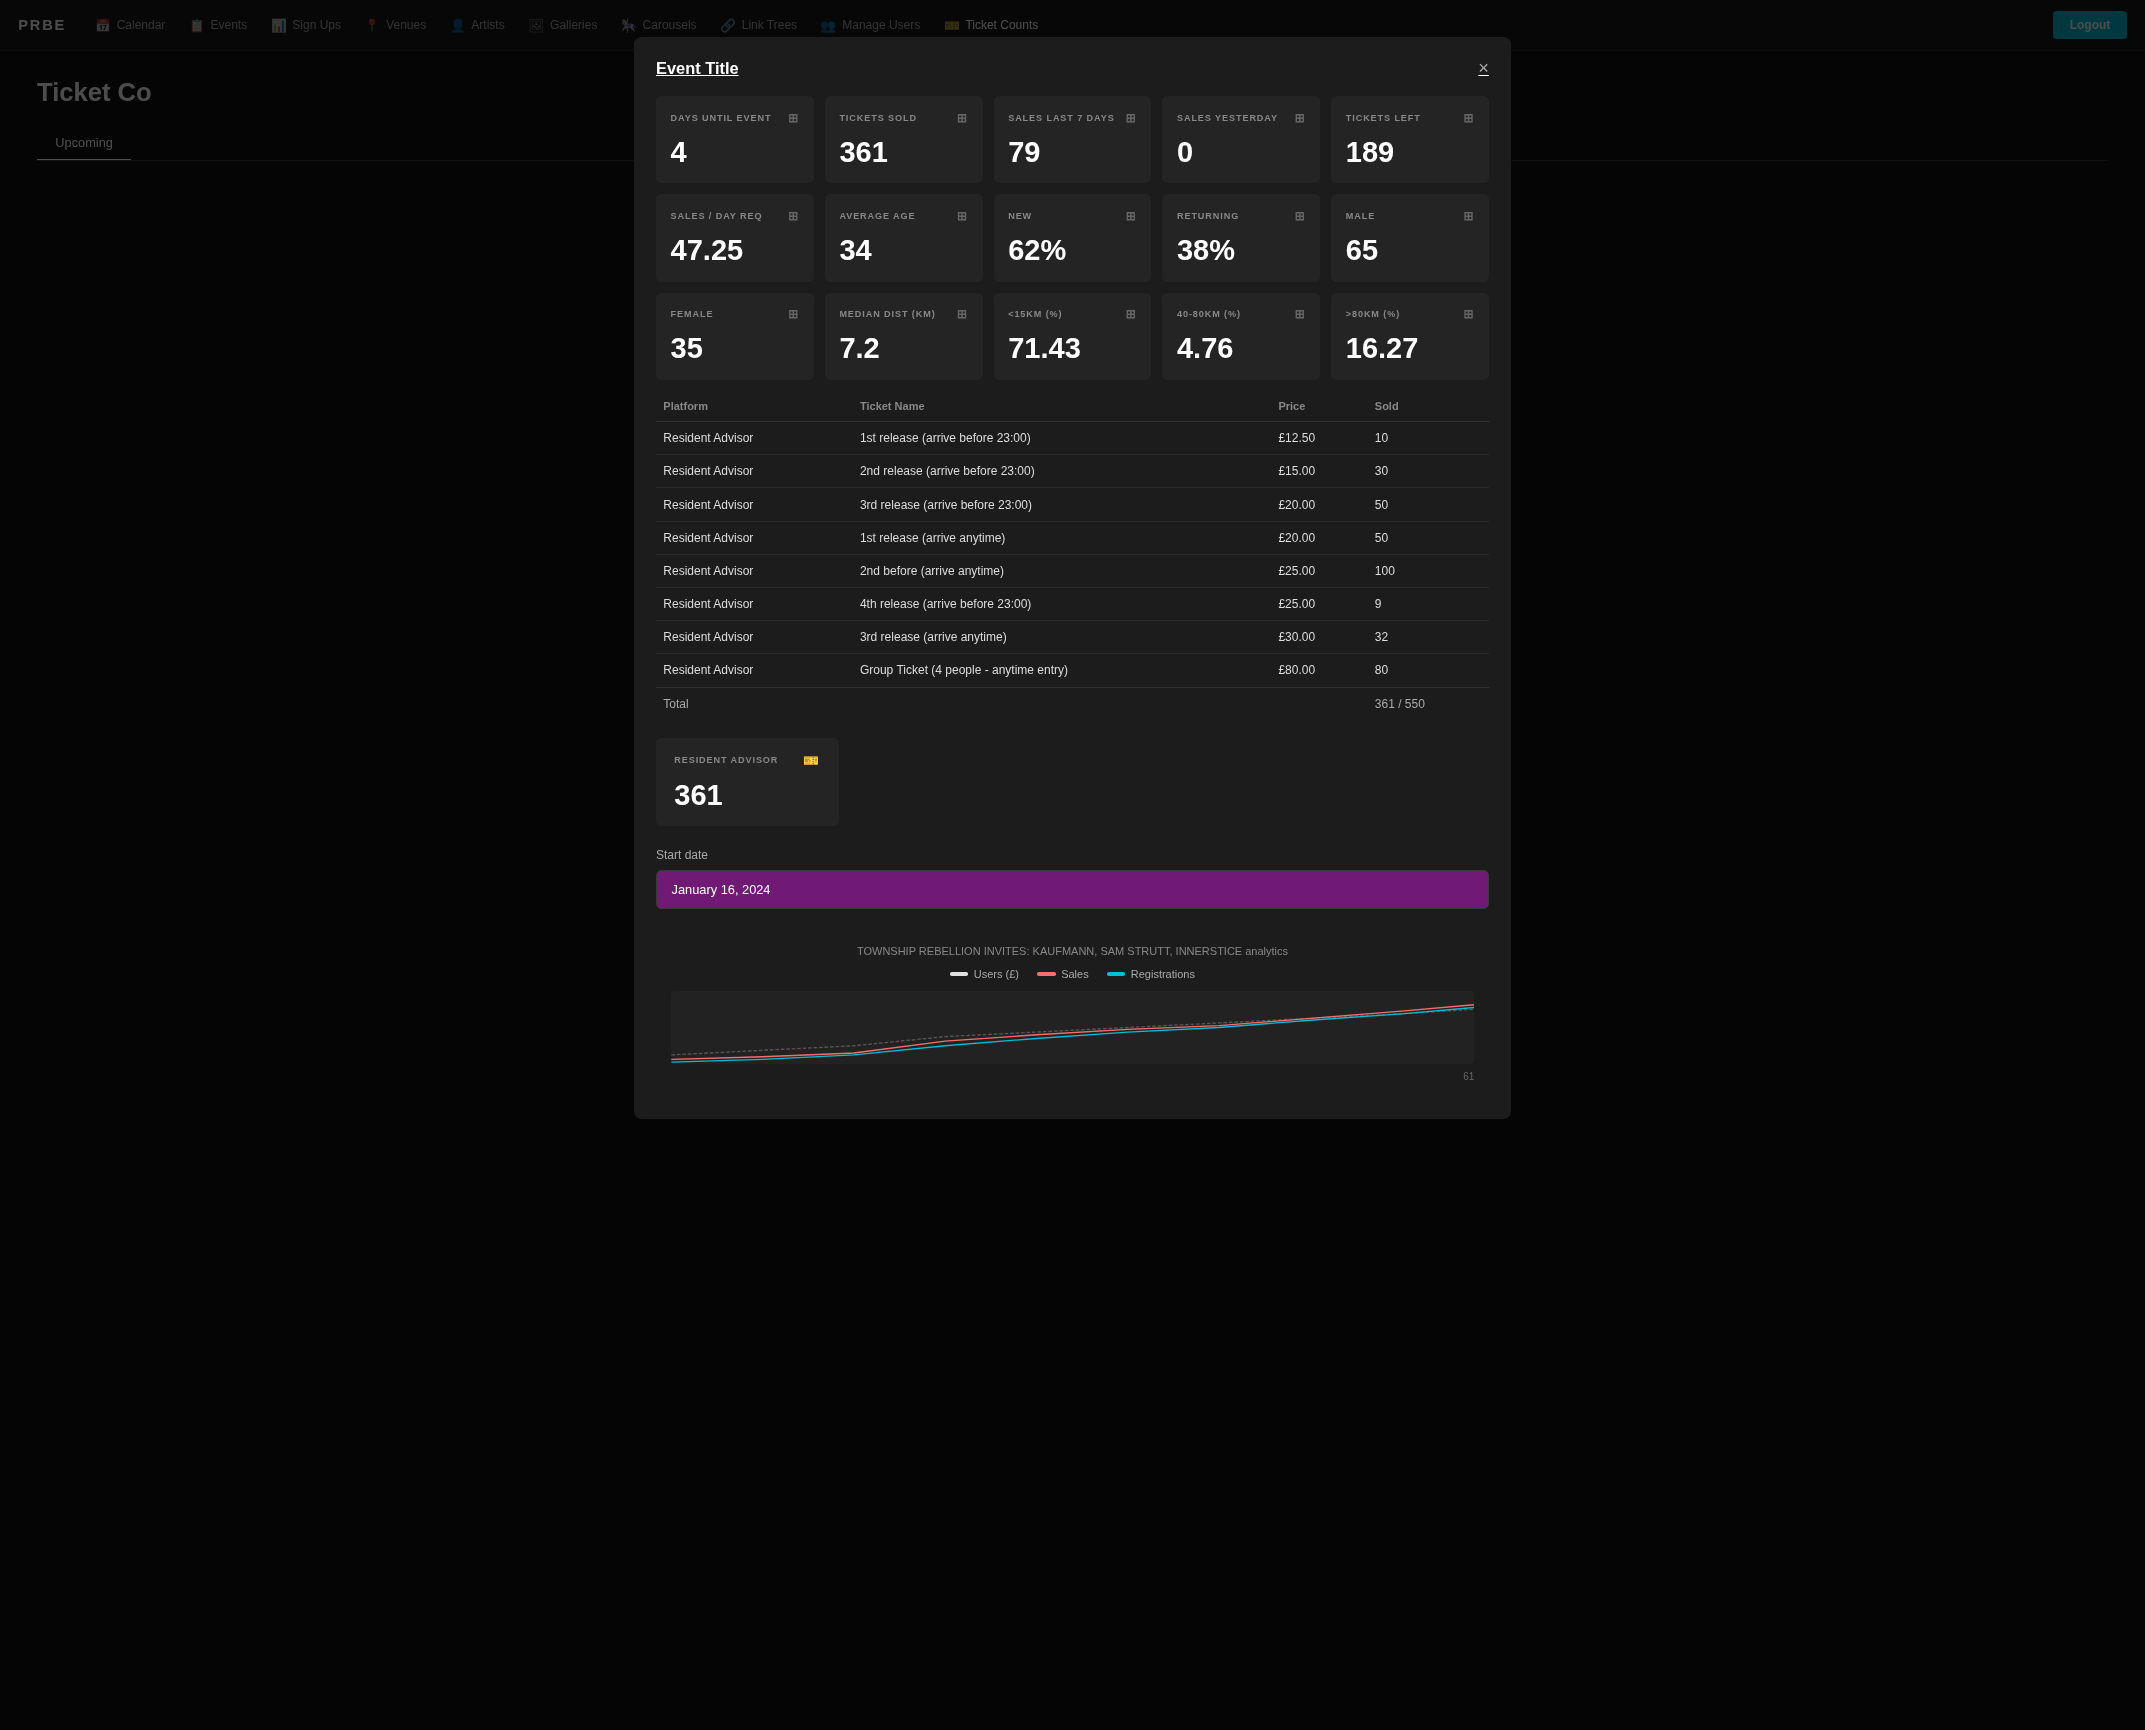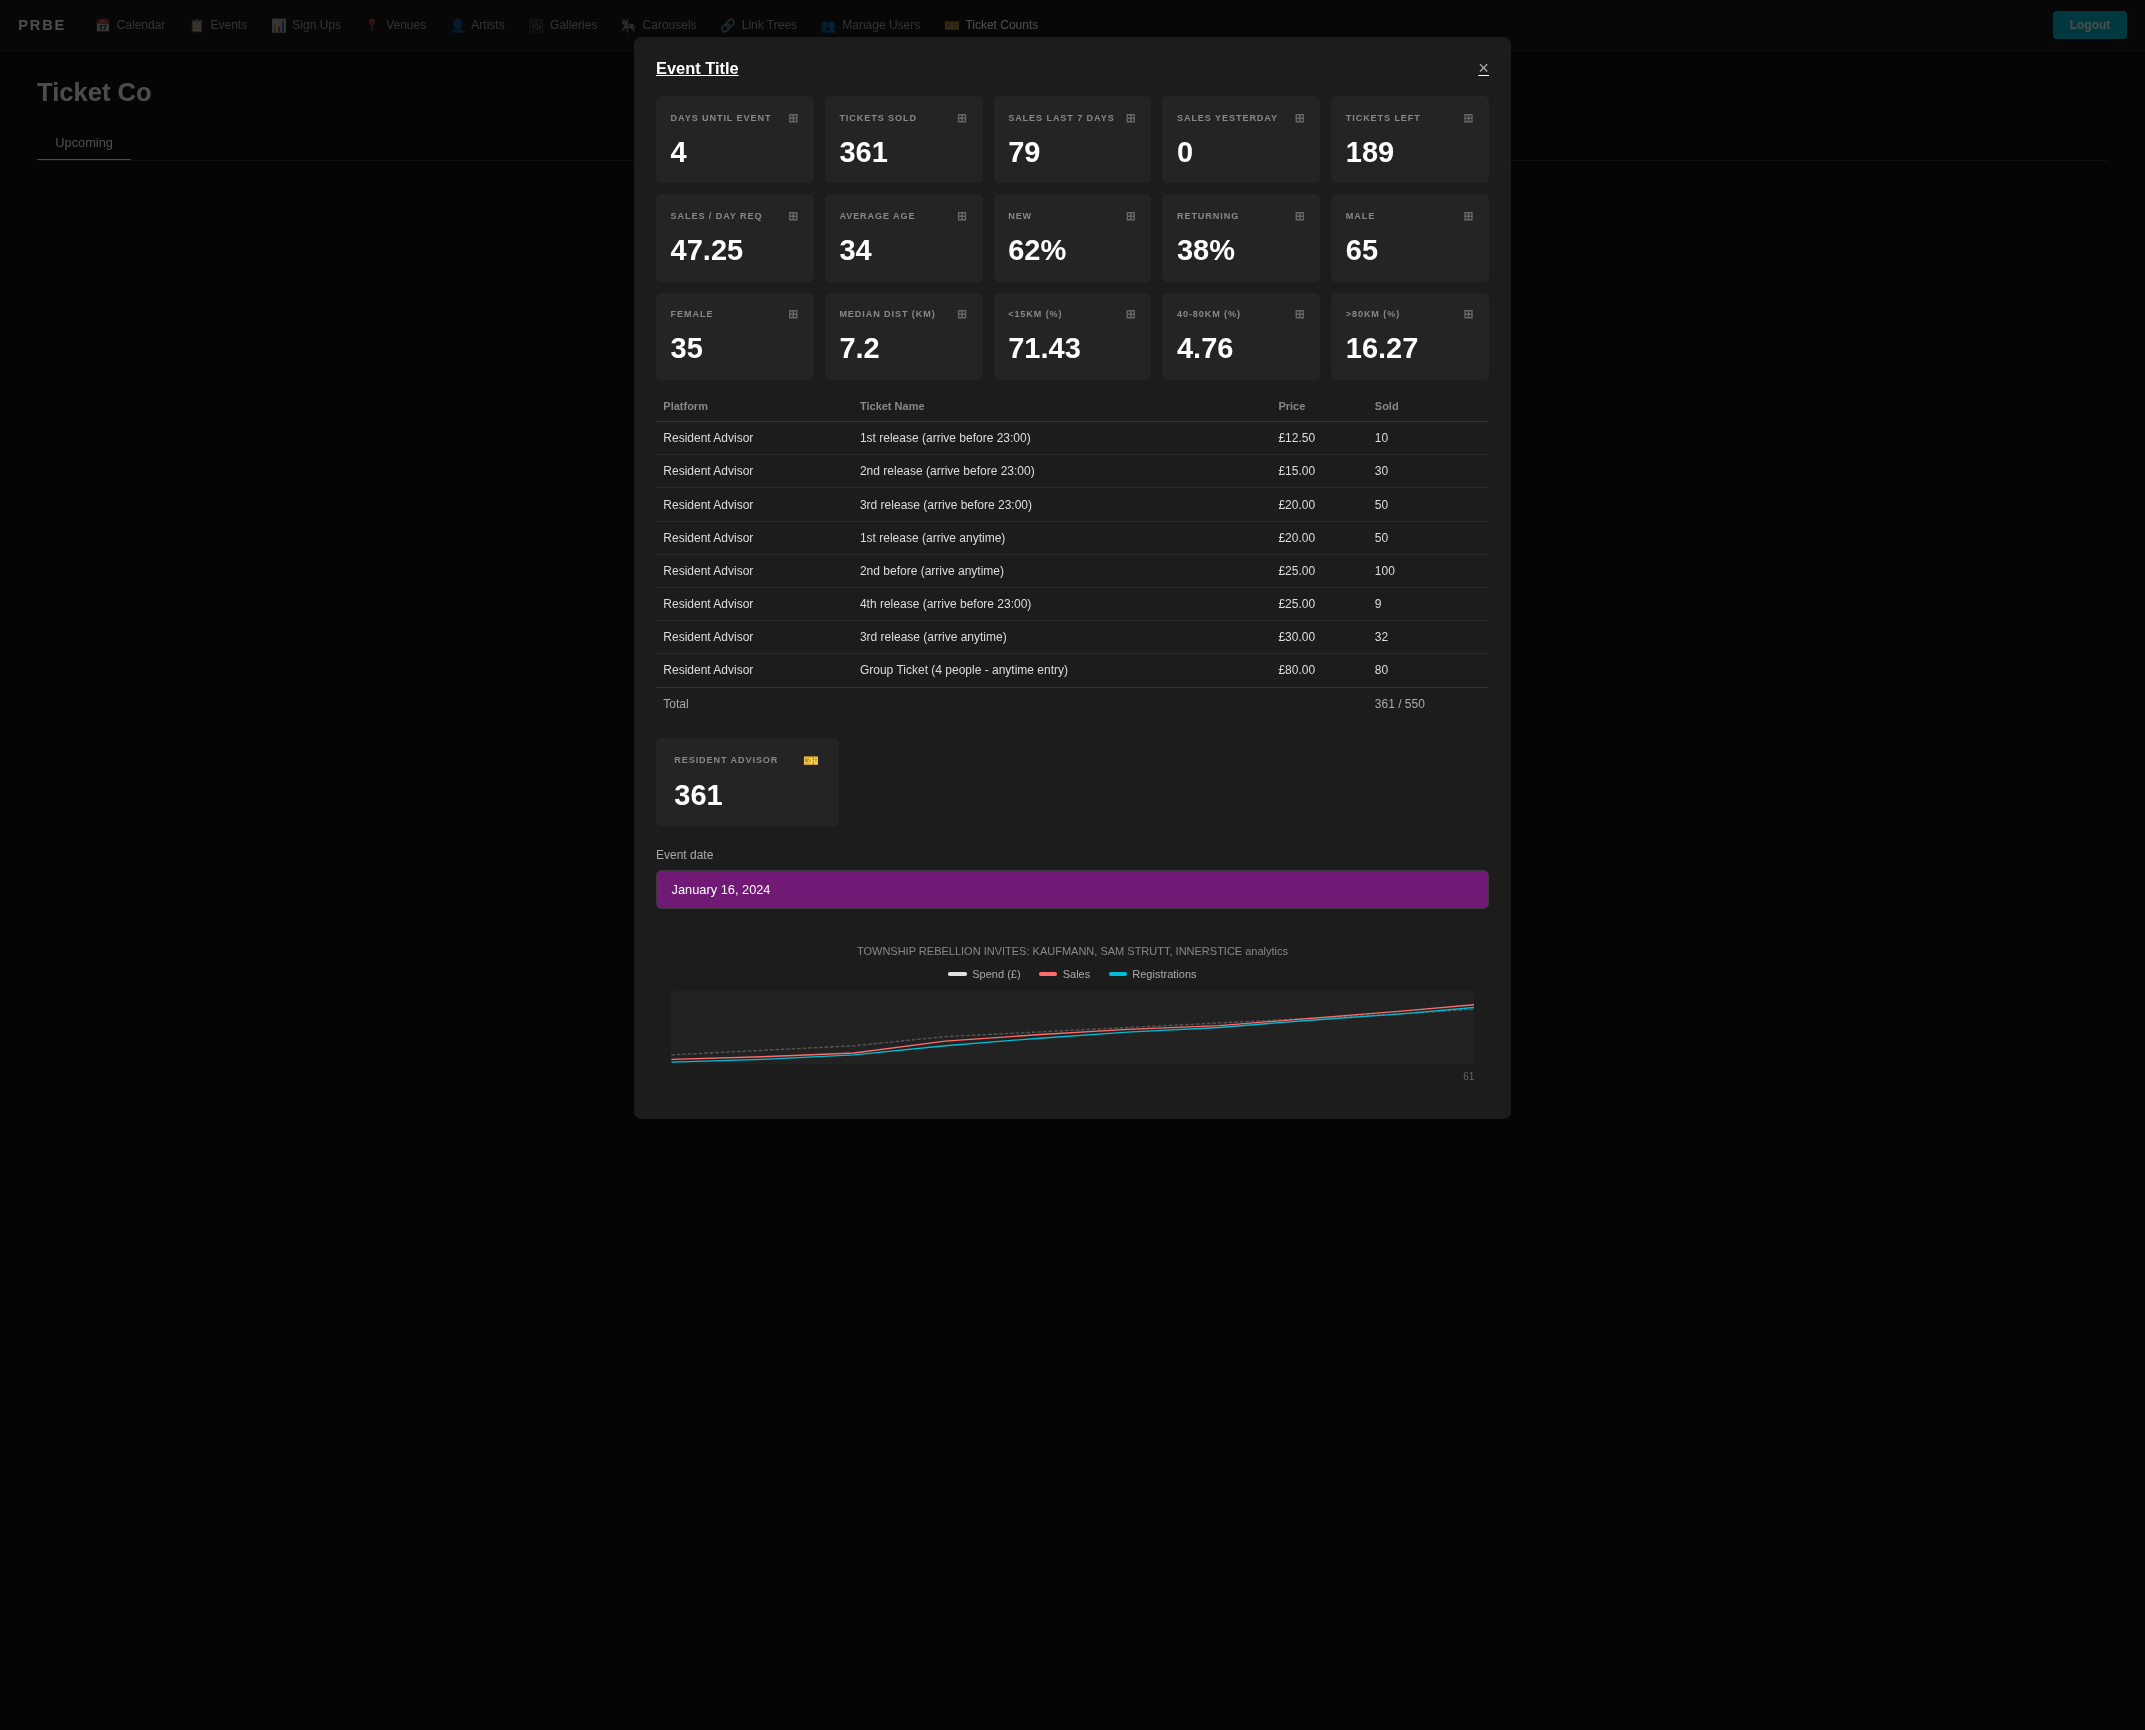--- a/index.html
+++ b/index.html
@@ -535,31 +535,31 @@
     <div class="platform-box">
       <div class="platform-label">
         <span>RESIDENT ADVISOR</span>
         <span style="font-size:12.8px;color:#666;">🎫</span>
       </div>
       <div class="platform-value">361</div>
     </div>
 
     <div class="date-section">
       <div class="date-field">
-        <div class="date-field-label">Event date</div>
+        <div class="date-field-label">Start date</div>
         <div class="date-input">January 16, 2024</div>
       </div>
     </div>
 
     <div class="chart-area">
       <div class="chart-title">TOWNSHIP REBELLION INVITES: KAUFMANN, SAM STRUTT, INNERSTICE analytics</div>
       <div class="chart-legend" id="chart-legend">
           <div class="legend-item">
       <div class="legend-dot" style="background:#e0e0e0;"></div>
-      <span>Spend (£)</span>
+      <span>Users (£)</span>
     </div>
           <div class="legend-item">
       <div class="legend-dot" style="background:#ff6b6b;"></div>
       <span>Sales</span>
     </div>
           <div class="legend-item">
       <div class="legend-dot" style="background:#00bcd4;"></div>
       <span>Registrations</span>
     </div>
         </div>

